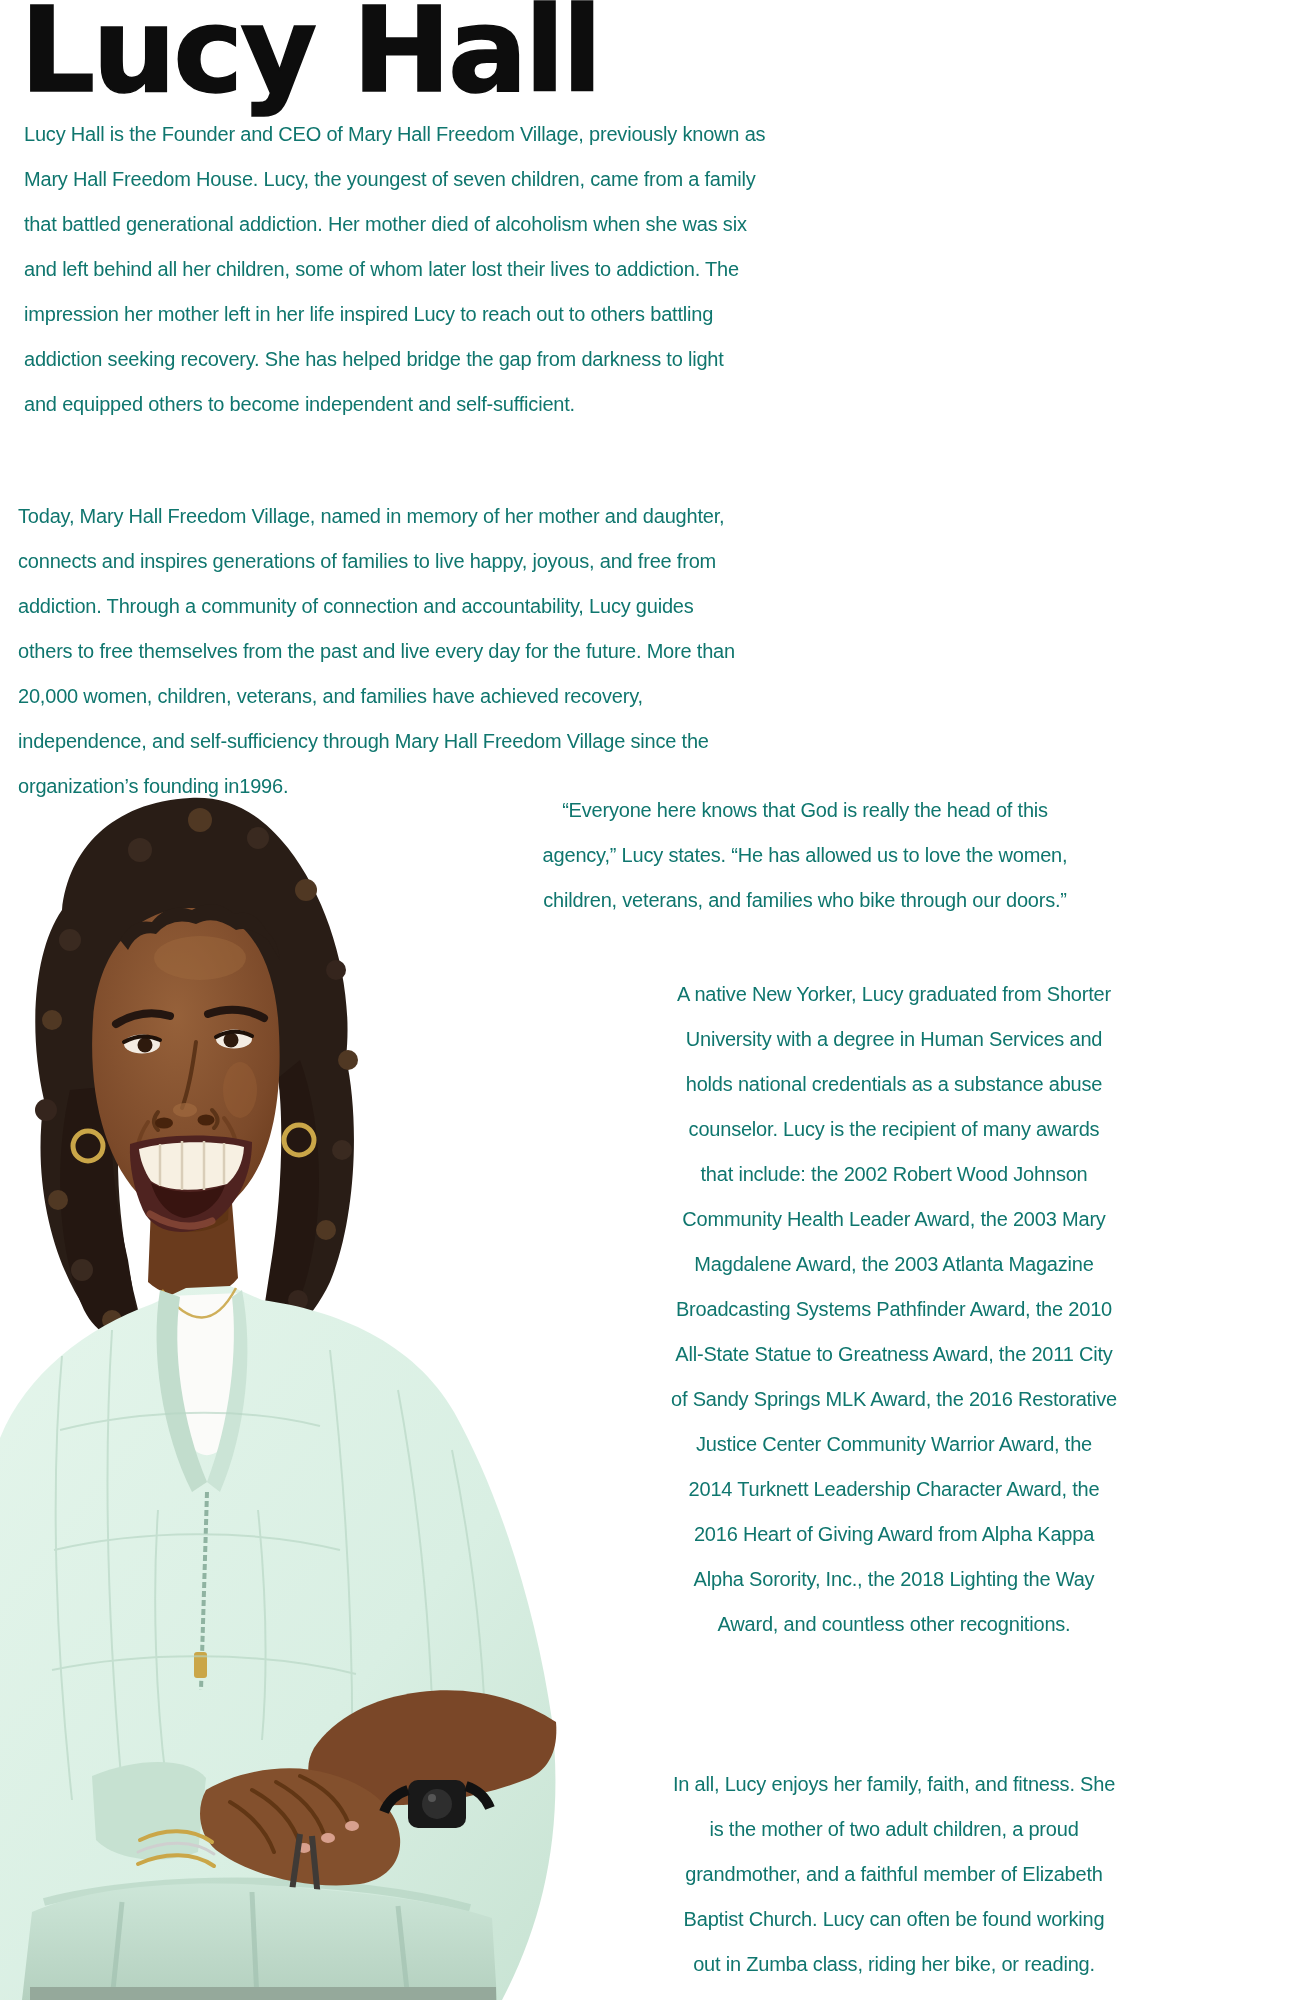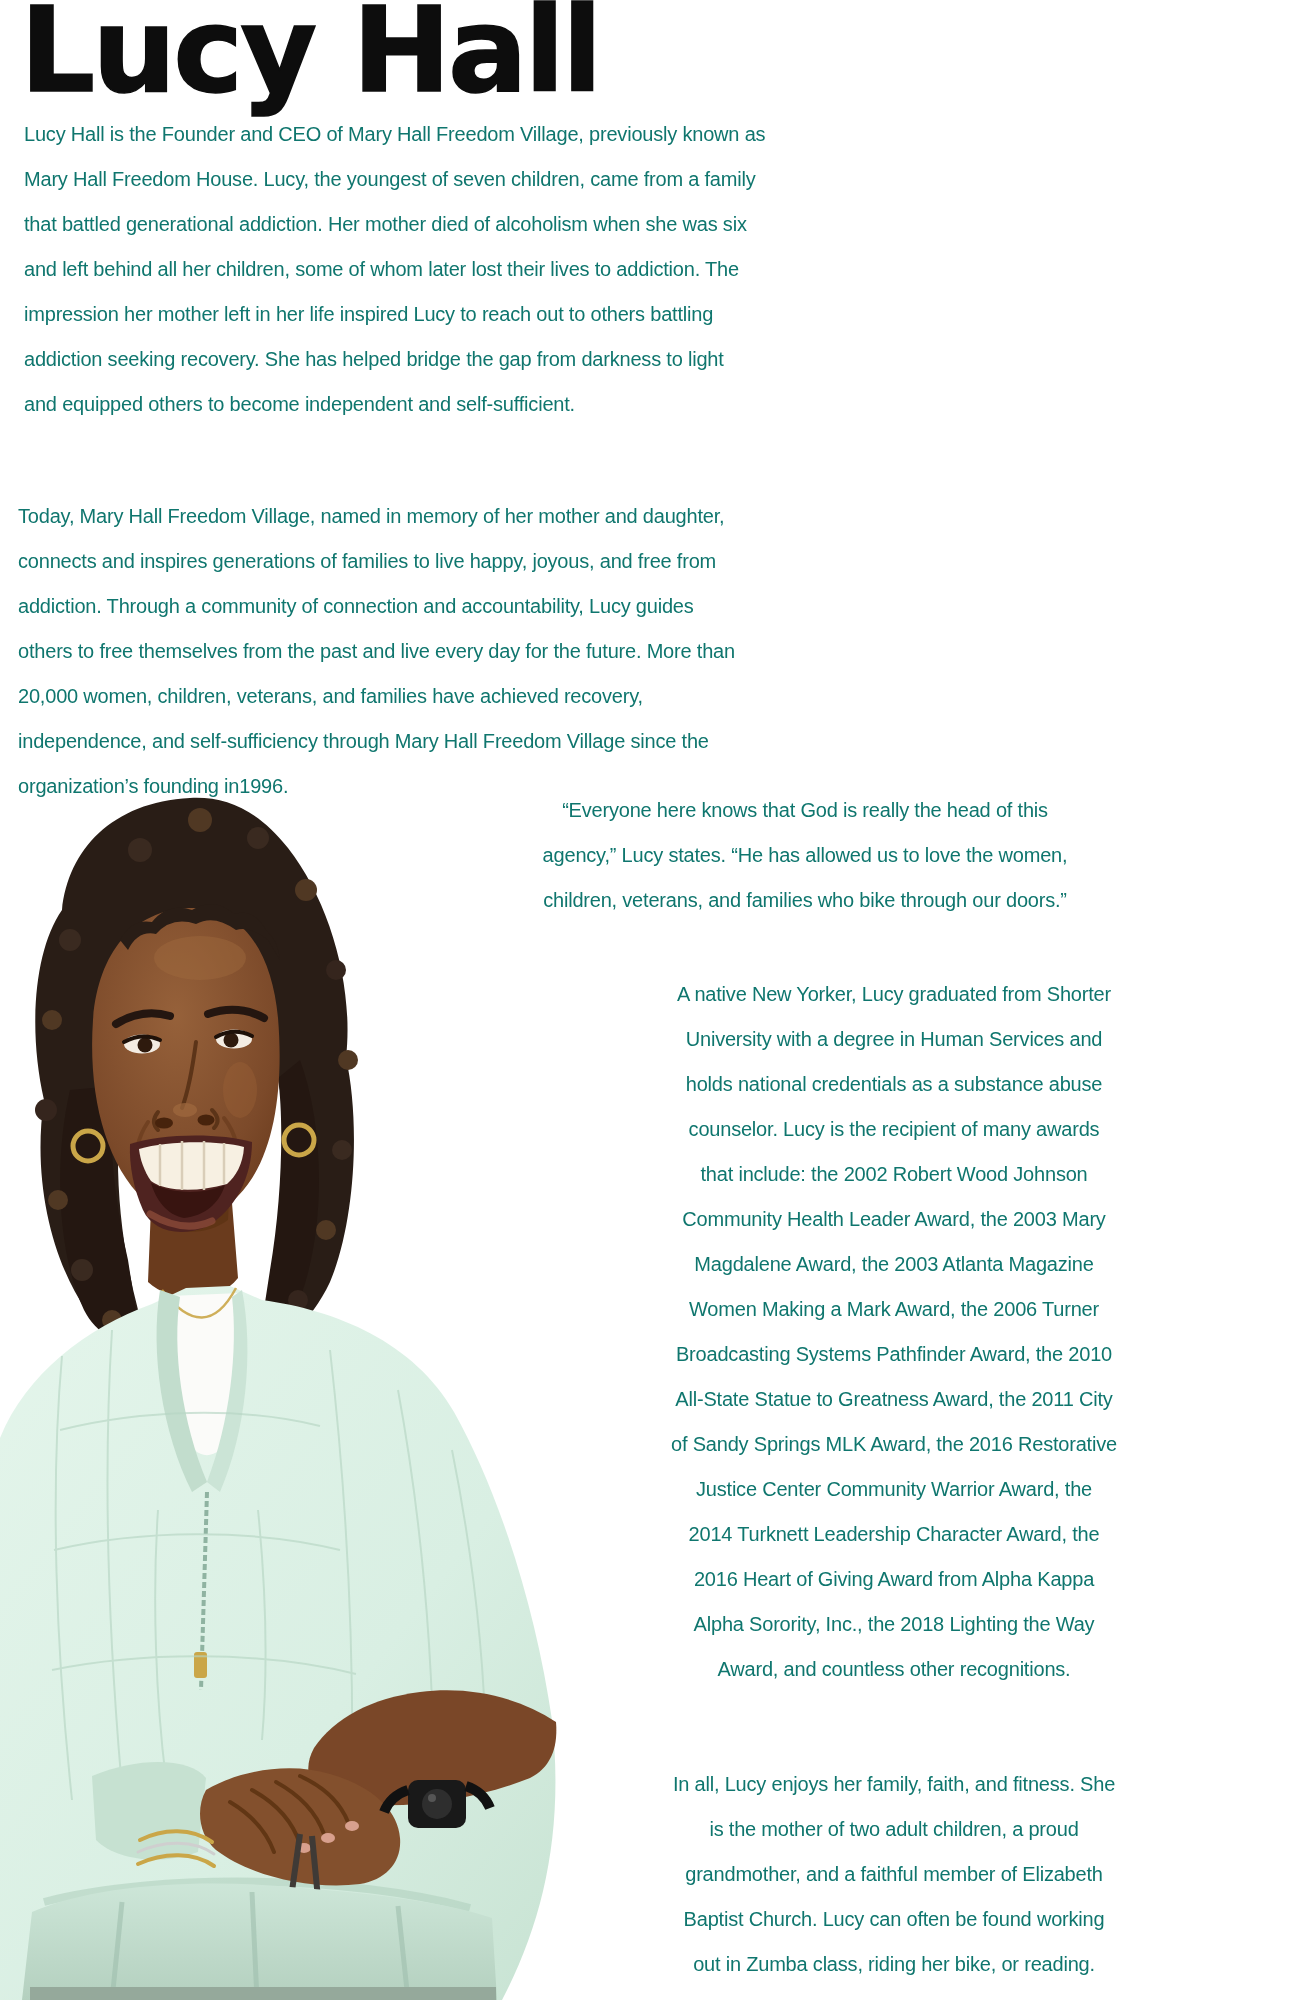--- a/index.html
+++ b/index.html
@@ -238,21 +238,20 @@
       <div class="line">children, veterans, and families who bike through our doors.”</div>
     </div>
   <div class="para p-awards">
       <div class="line">A native New Yorker, Lucy graduated from Shorter</div>
       <div class="line">University with a degree in Human Services and</div>
       <div class="line">holds national credentials as a substance abuse</div>
       <div class="line">counselor. Lucy is the recipient of many awards</div>
       <div class="line">that include: the 2002 Robert Wood Johnson</div>
       <div class="line">Community Health Leader Award, the 2003 Mary</div>
       <div class="line">Magdalene Award, the 2003 Atlanta Magazine</div>
-      <div class="line">Women Making a Mark Award, the 2006 Turner</div>
       <div class="line">Broadcasting Systems Pathfinder Award, the 2010</div>
       <div class="line">All-State Statue to Greatness Award, the 2011 City</div>
       <div class="line">of Sandy Springs MLK Award, the 2016 Restorative</div>
       <div class="line">Justice Center Community Warrior Award, the</div>
       <div class="line">2014 Turknett Leadership Character Award, the</div>
       <div class="line">2016 Heart of Giving Award from Alpha Kappa</div>
       <div class="line">Alpha Sorority, Inc., the 2018 Lighting the Way</div>
       <div class="line">Award, and countless other recognitions.</div>
     </div>
   <div class="para p-personal">

